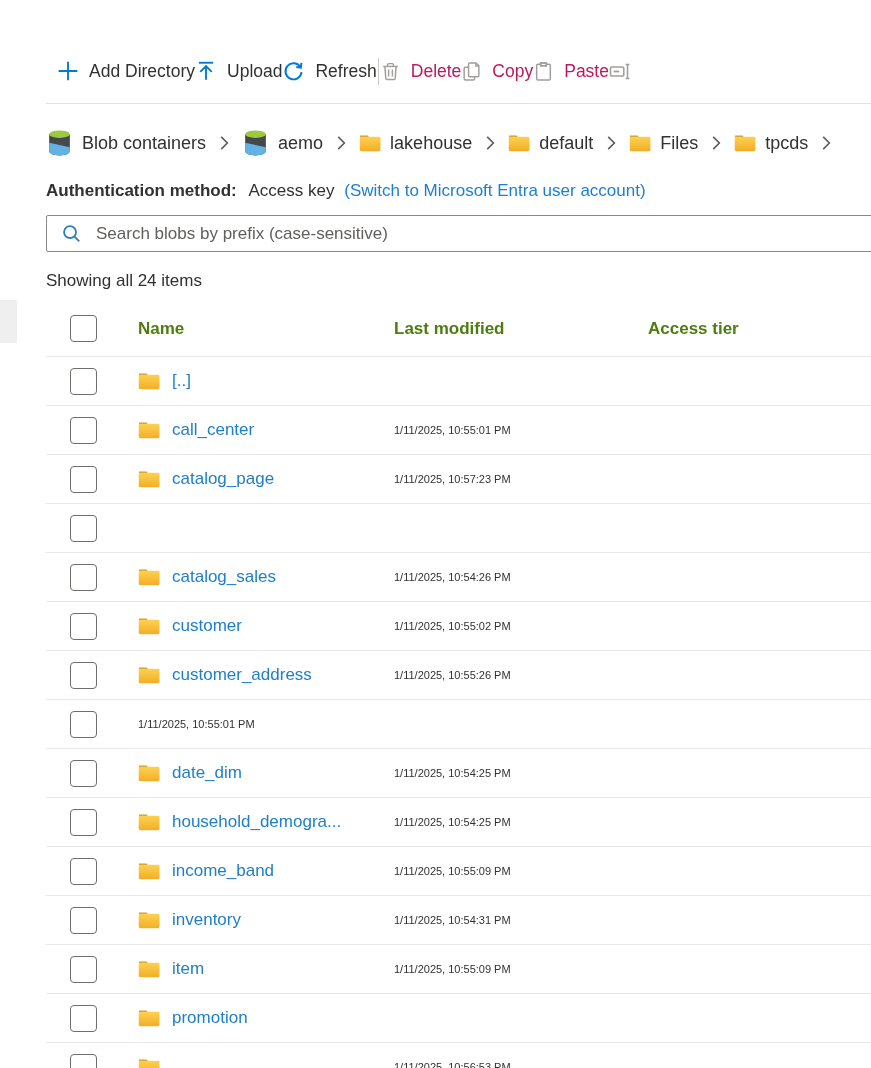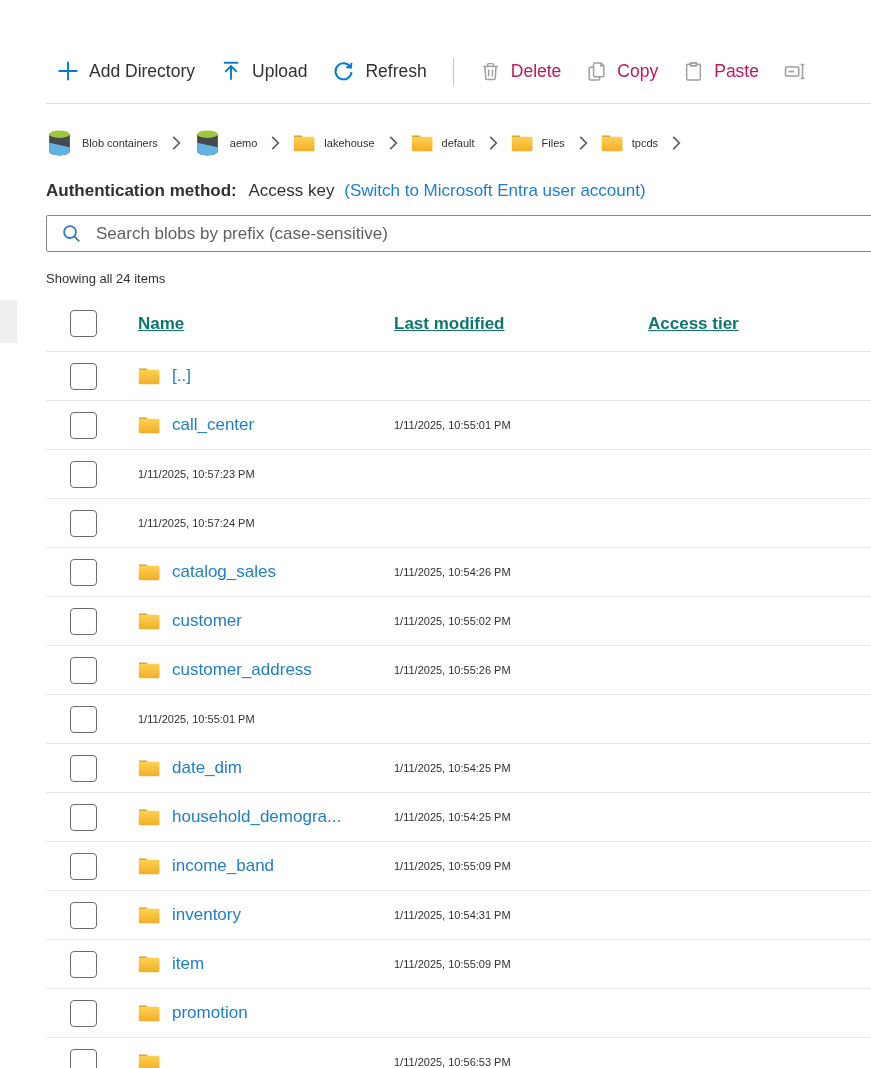--- a/index.html
+++ b/index.html
@@ -8,38 +8,38 @@
     width:871px; height:1068px; overflow:hidden; position:relative;
     background:#ffffff; color:#323130;
     font-family:"Liberation Sans", sans-serif;
   }
   
   .left-handle { position:absolute; left:0; top:300px; width:17px; height:43px; background:#efefef; }
 
   
   .toolbar {
     margin:60px 0 0 46px; height:44px;
-    display:flex; align-items:center; gap:25px;
+    display:flex; align-items:center; 
     border-bottom:1px solid #e1dfdd; padding-left:11px; padding-bottom:21px;
   }
   .tb-btn {
     display:flex; align-items:center; gap:10px;
     background:none; border:none; padding:0; font:inherit; cursor:pointer;
     font-size:17.5px; color:#323130; white-space:nowrap;
   }
   .tb-btn .icon { color:#0078d4; display:flex; }
   .tb-btn.disabled { color:#be185d; cursor:default; }
   .tb-btn.disabled .icon { color:#a19f9d; }
   .tb-divider { width:1px; height:27px; background:#c8c6c4; margin:0 1px; }
   .icon svg { display:block; }
 
   
   .breadcrumb {
     margin:23px 0 0 46px; display:flex; align-items:center; gap:10px;
-    font-size:11px; white-space:nowrap; overflow:hidden; height:32px;
+    font-size:18px; white-space:nowrap; overflow:hidden; height:32px;
   }
   .bc-item { display:flex; align-items:center; gap:9px; cursor:pointer; color:#323130; }
   .bc-sep { display:flex; color:#605e5c; padding:0 3px; }
 
   
   .auth { margin:22px 0 0 46px; font-size:17px; }
   .auth .lbl { font-weight:700; }
   .auth .val { margin-left:7px; }
   .auth .lnk { margin-left:5px; color:#1a7fd4; cursor:pointer; text-decoration:none; }
 
@@ -50,30 +50,30 @@
     display:flex; align-items:center; padding-left:14px; gap:14px; background:#fff;
   }
   .searchbox .icon { display:flex; color:#2f7ac5; }
   .searchbox input {
     flex:1; border:none; outline:none; font:inherit; font-size:17px;
     color:#323130; background:transparent; padding:0;
   }
   .searchbox input::placeholder { color:#615f5d; opacity:1; }
 
   
-  .status { margin:19px 0 0 46px; font-size:13px; }
+  .status { margin:19px 0 0 46px; font-size:17px; }
 
   
   .table { margin:10px 0 0 46px; width:825px; }
   .trow {
     display:grid; grid-template-columns:68px 256px 254px 1fr;
     align-items:center; height:49px; padding-left:24px;
     border-bottom:1px solid #e8e8e8;
   }
-  .trow.thead { height:56px; font-weight:700; font-size:17px; color:#0f766e;text-decoration:underline; }
+  .trow.thead { height:56px; font-weight:700; font-size:17px; color:#4d7c0f; }
   .cb {
     width:27px; height:27px; border:1.5px solid #6f6d6a; border-radius:4px;
     background:#fff; cursor:pointer;
   }
   .cell-name { display:flex; align-items:center; gap:12px; overflow:hidden; }
   .cell-name .icon { display:flex; flex:none; }
   .cell-name a {
     color:#1f7ec8; text-decoration:none; font-size:17px; cursor:pointer;
     white-space:nowrap;
   }
@@ -338,28 +338,42 @@
           </span>
           <a>call_center</a>
         </div>
         <div class="cell-mod">1/11/2025, 10:55:01 PM</div>
         <div class="cell-tier"></div>
       </div>
       <div class="trow">
         <div>
           <div class="cb"></div>
         </div>
+        <div class="cell-name">
+          <span class="icon">
+            <svg width="22" height="18" viewBox="0 0 21 17">
+              <defs>
+                <linearGradient id="fg" x1="0" y1="0" x2="0" y2="1">
+                  <stop offset="0" stop-color="#fdd152"></stop>
+                  <stop offset="1" stop-color="#f2ae27"></stop>
+                </linearGradient>
+              </defs>
+              <path d="M1 1.4h7.2l1.7 2H1z" fill="#cf9b25"></path>
+              <rect x="0.7" y="2.5" width="19.8" height="13.8" rx="1.3" fill="url(#fg)"></rect>
+            </svg>
+          </span>
+          <a>catalog_page</a>
+        </div>
         <div class="cell-mod">1/11/2025, 10:57:23 PM</div>
         <div class="cell-tier"></div>
       </div>
       <div class="trow">
         <div>
           <div class="cb"></div>
         </div>
-        <div class="cell-mod">1/11/2025, 10:57:24 PM</div>
         <div class="cell-tier"></div>
       </div>
       <div class="trow">
         <div>
           <div class="cb"></div>
         </div>
         <div class="cell-name">
           <span class="icon">
             <svg width="22" height="18" viewBox="0 0 21 17">
               <defs>

